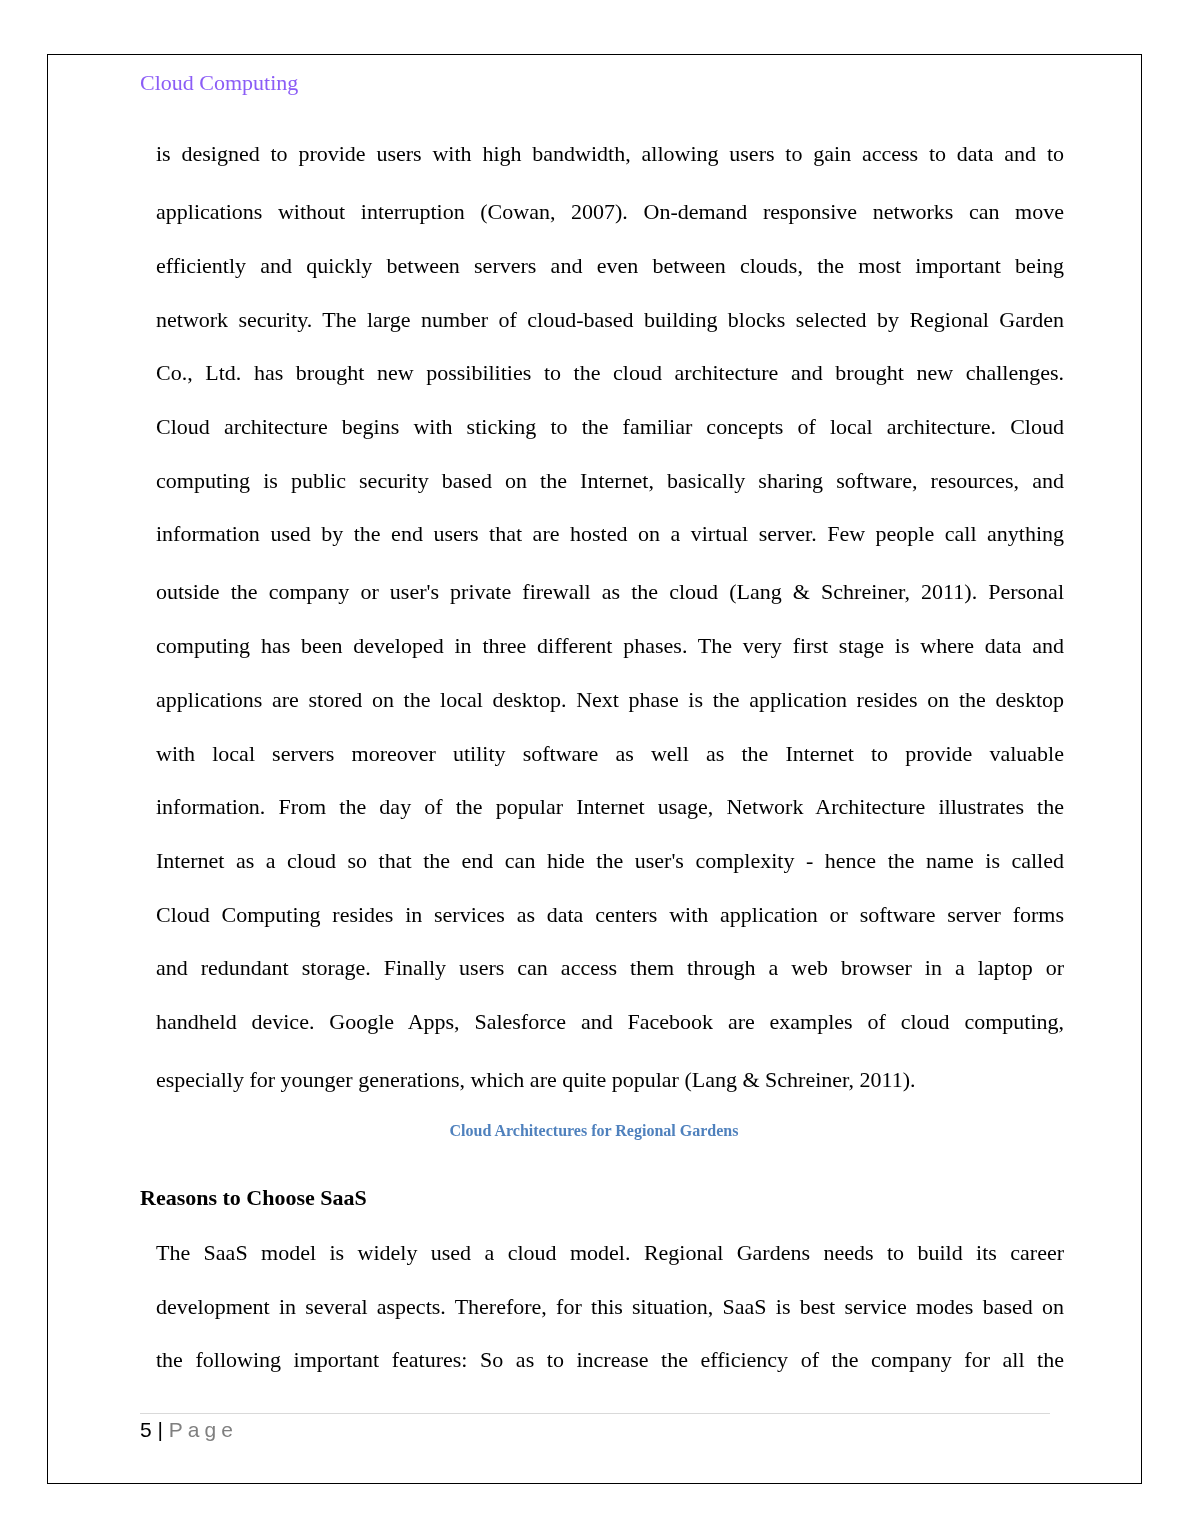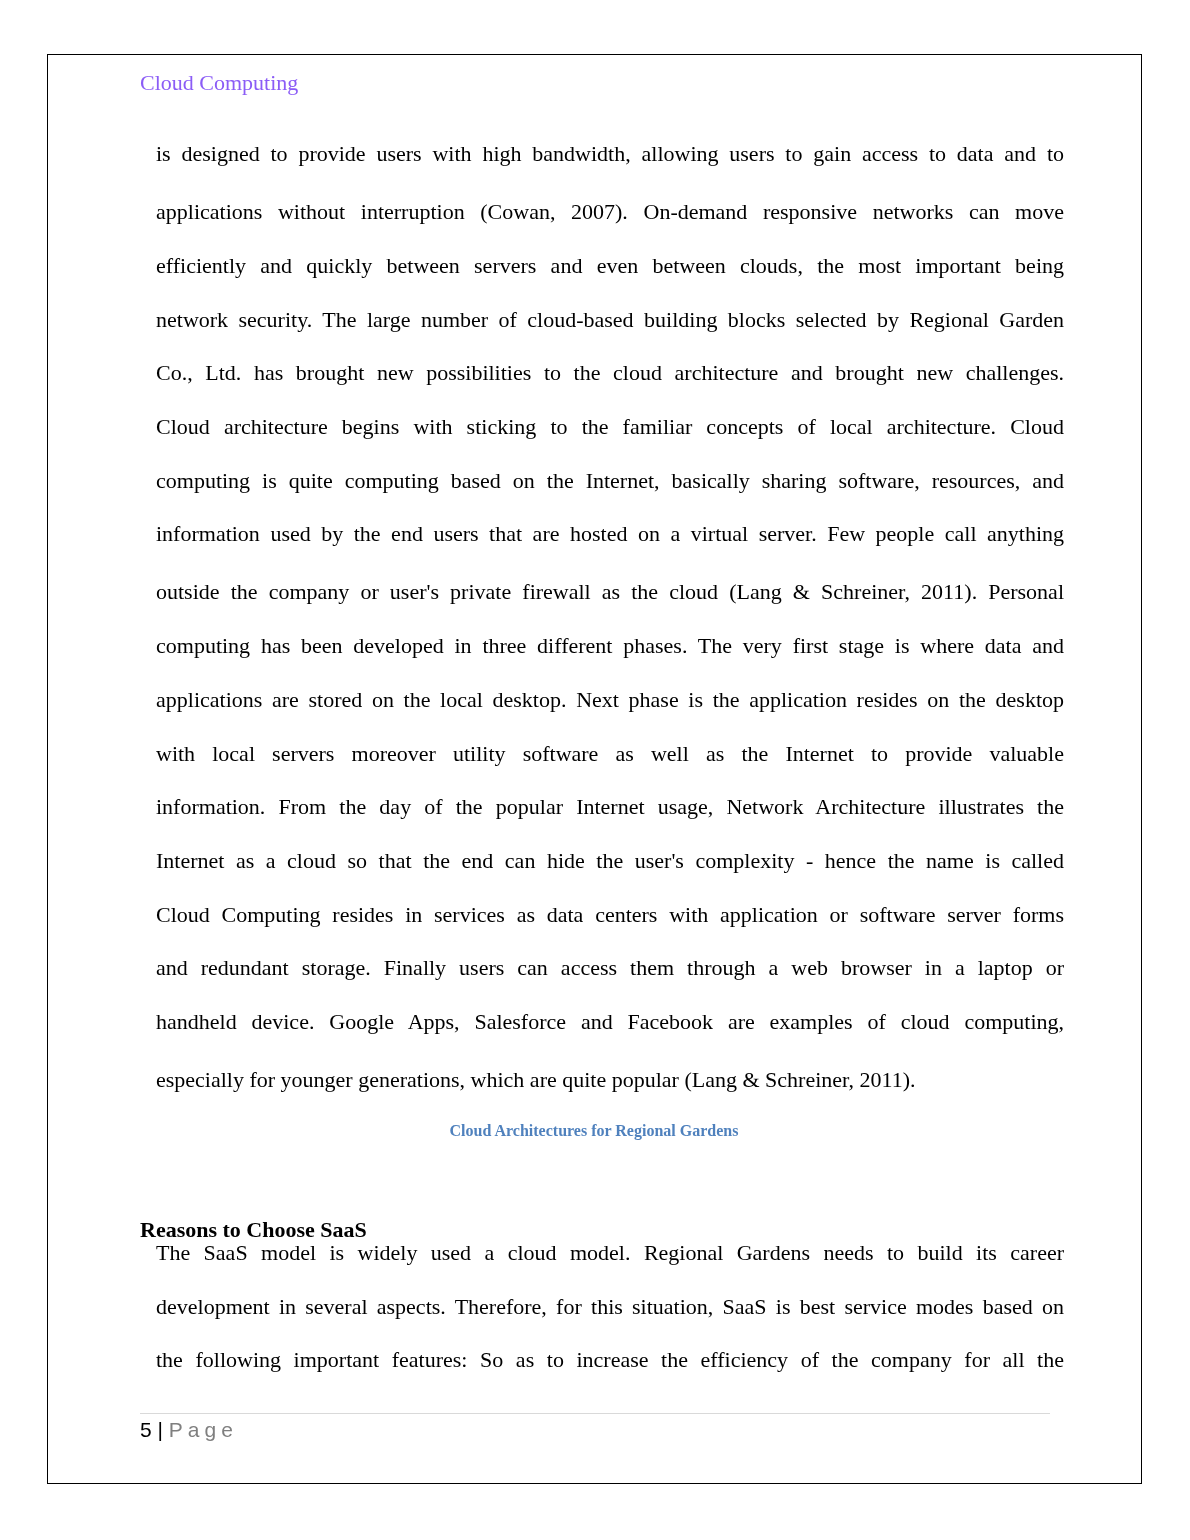--- a/index.html
+++ b/index.html
@@ -20,21 +20,21 @@
     margin-left: 16px;
   }
   .line.last { text-align-last: left; }
   .heading {
     position: absolute; left: 140px; width: 908px; text-align: center;
     font-family: "Liberation Serif", serif; font-size: 16px; font-weight: bold;
     color: #4f81bd;
   }
   .subheading {
     position: absolute; left: 140px;
-    font-family: "Liberation Serif", serif; font-size: 22px; font-weight: bold; color: #000; margin-top: 32px;
+    font-family: "Liberation Serif", serif; font-size: 22px; font-weight: bold; color: #000;
   }
   .footer-rule {
     position: absolute; left: 140px; top: 1413px; width: 910px; height: 1px; background: #d9d9d9;
   }
   .footer {
     position: absolute; left: 140px; top: 1418px;
     font-family: "Liberation Sans", sans-serif; font-size: 21px;
   }
   .footer .num { color: #000; }
   .footer .sep { color: #000; }
@@ -46,21 +46,21 @@
 <div class="page"></div>
 
 <div class="header">Cloud Computing</div>
 
 <div class="line" style="top:141px">is designed to provide users with high bandwidth, allowing users to gain access to data and to</div>
 <div class="line" style="top:199px">applications without interruption (Cowan, 2007). On-demand responsive networks can move</div>
 <div class="line" style="top:253px">efficiently and quickly between servers and even between clouds, the most important being</div>
 <div class="line" style="top:307px">network security. The large number of cloud-based building blocks selected by Regional Garden</div>
 <div class="line" style="top:360px">Co., Ltd. has brought new possibilities to the cloud architecture and brought new challenges.</div>
 <div class="line" style="top:414px">Cloud architecture begins with sticking to the familiar concepts of local architecture. Cloud</div>
-<div class="line" style="top:468px">computing is quite computing based on the Internet, basically sharing software, resources, and</div>
+<div class="line" style="top:468px">computing is public security based on the Internet, basically sharing software, resources, and</div>
 <div class="line" style="top:521px">information used by the end users that are hosted on a virtual server. Few people call anything</div>
 <div class="line" style="top:579px">outside the company or user's private firewall as the cloud (Lang &amp; Schreiner, 2011). Personal</div>
 <div class="line" style="top:633px">computing has been developed in three different phases. The very first stage is where data and</div>
 <div class="line" style="top:687px">applications are stored on the local desktop. Next phase is the application resides on the desktop</div>
 <div class="line" style="top:741px">with local servers moreover utility software as well as the Internet to provide valuable</div>
 <div class="line" style="top:794px">information. From the day of the popular Internet usage, Network Architecture illustrates the</div>
 <div class="line" style="top:848px">Internet as a cloud so that the end can hide the user's complexity - hence the name is called</div>
 <div class="line" style="top:902px">Cloud Computing resides in services as data centers with application or software server forms</div>
 <div class="line" style="top:955px">and redundant storage. Finally users can access them through a web browser in a laptop or</div>
 <div class="line" style="top:1009px">handheld device. Google Apps, Salesforce and Facebook are examples of cloud computing,</div>

